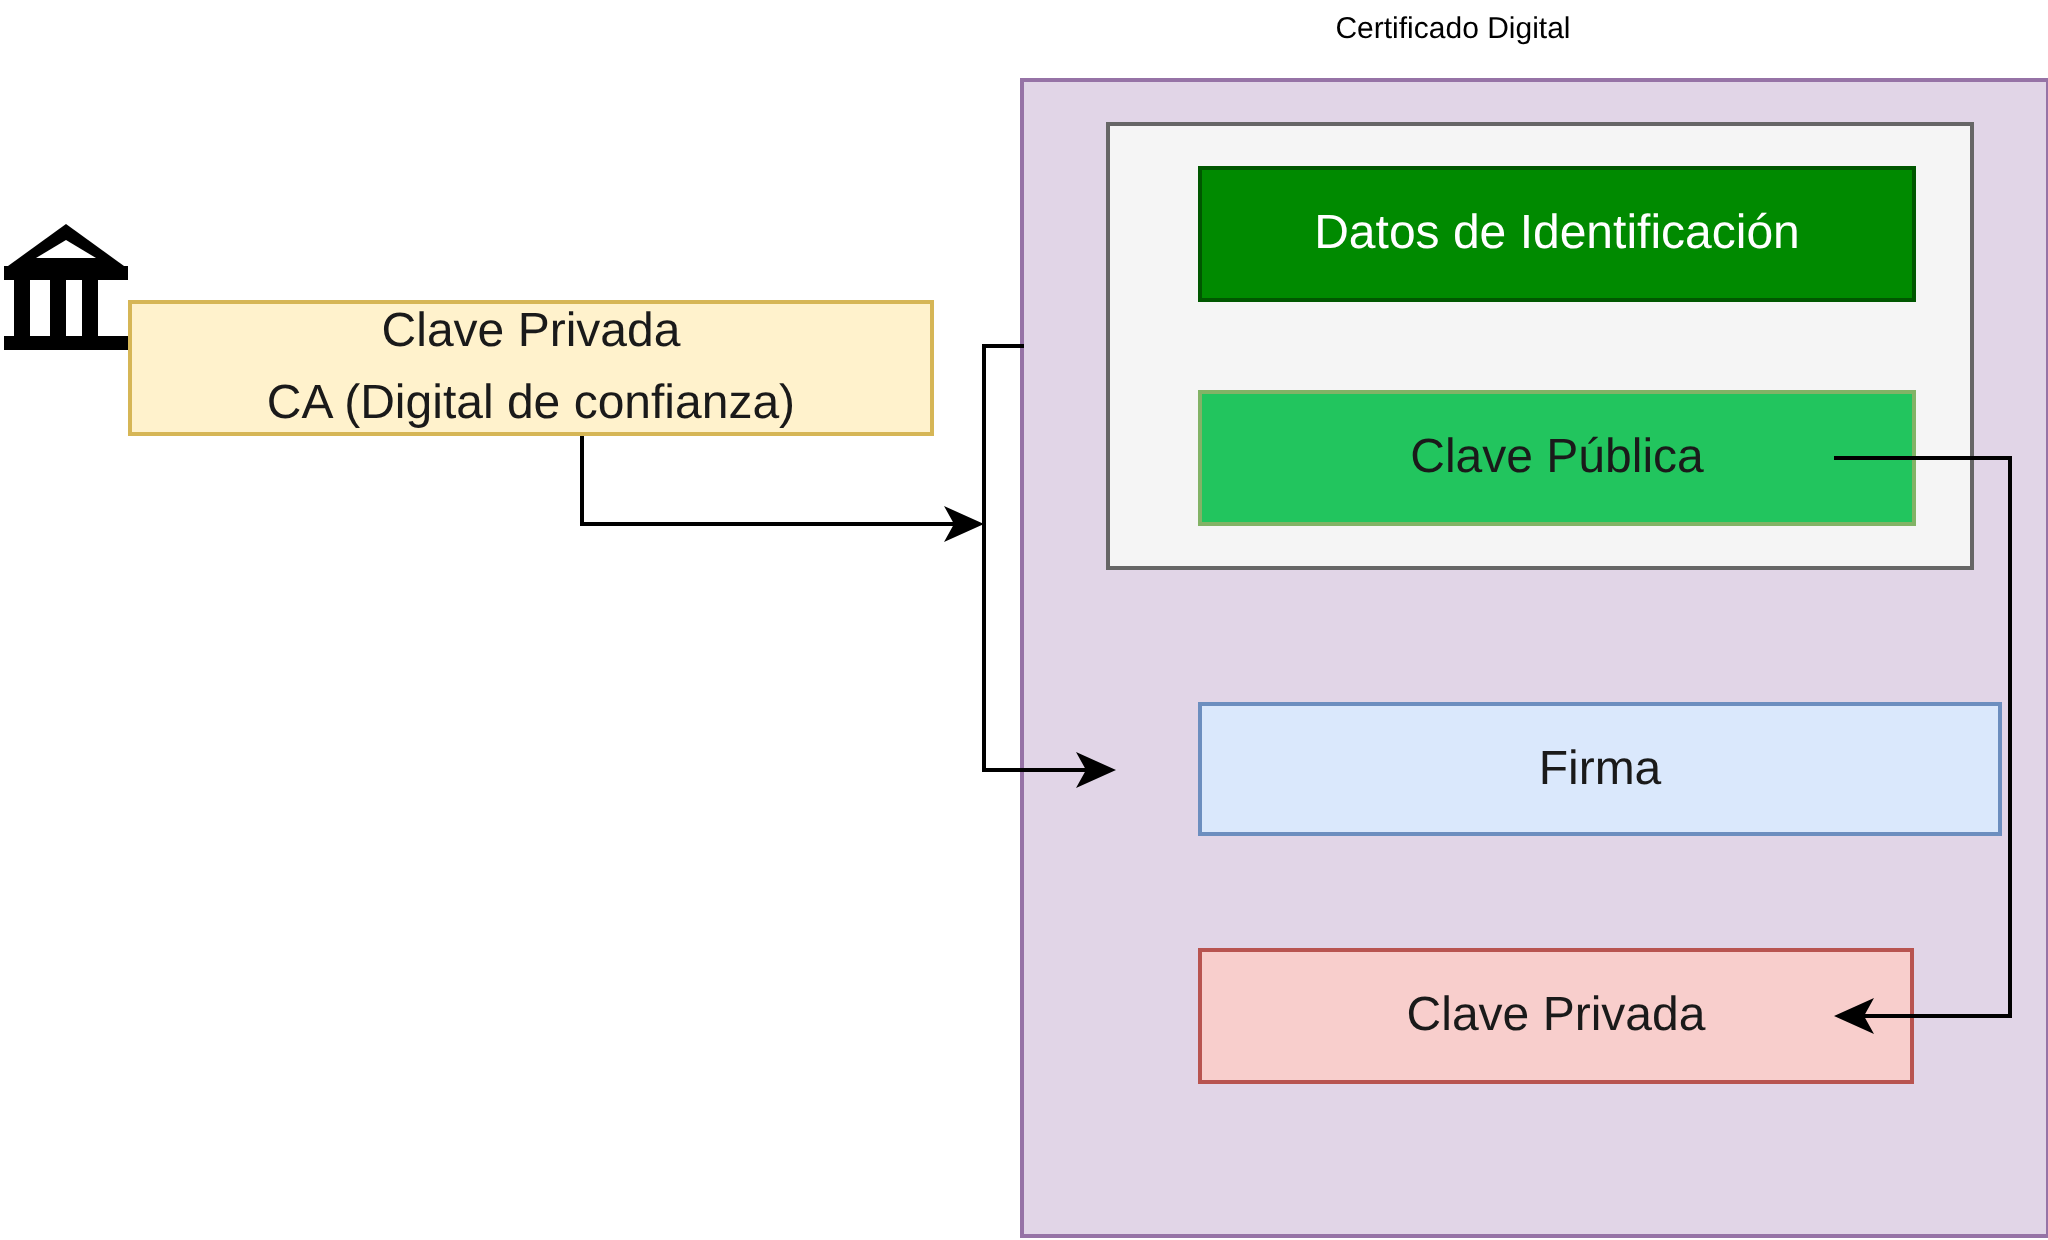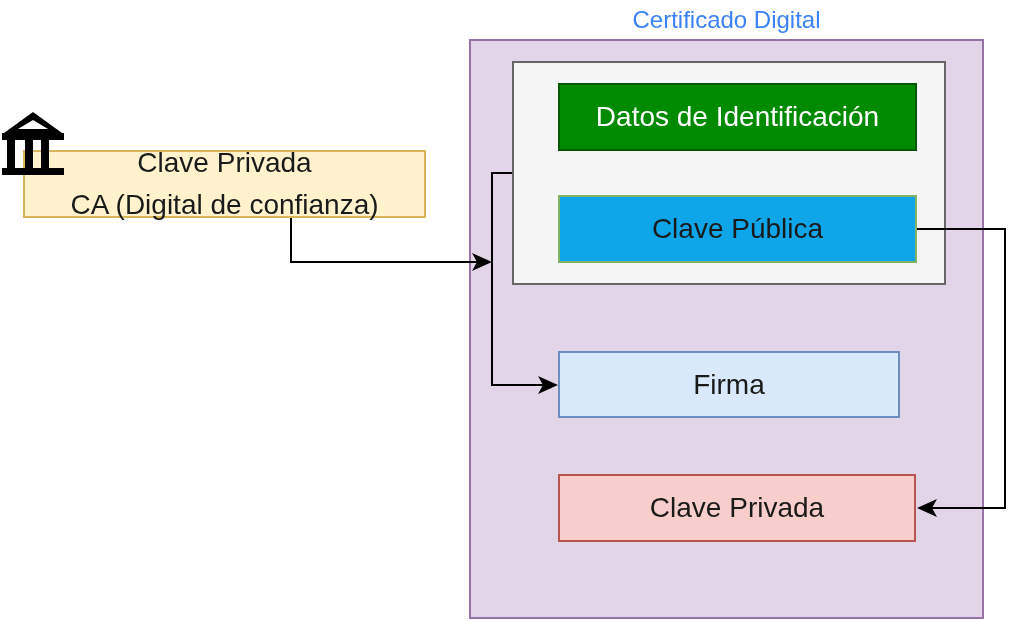--- a/index.html
+++ b/index.html
@@ -1,25 +1,25 @@
 <!DOCTYPE html>
 <html><head>
 <meta charset="utf-8">
 <style>
   html, body { margin:0; padding:0; background:#ffffff; }
   body { width:1024px; height:620px; position:relative; overflow:hidden;
          font-family:"Liberation Sans", sans-serif; }
   .box { position:absolute; box-sizing:border-box; display:flex; align-items:center;
-         justify-content:center; text-align:center; font-size:28px; color:#1a1a1a; }
+         justify-content:center; text-align:center; font-size:24px; color:#1a1a1a;margin-left:41px; }
   #outer { left:469px; top:39px; width:515px; height:580px; background:#e1d5e7; border:2px solid #9673a6; }
-  #outer-title { position:absolute; left:469px; top:6px; width:515px; text-align:center; font-size:24px; color:#3b82f6; }
+  #outer-title { position:absolute; left:469px; top:6px; width:515px; text-align:center; font-size:15px; color:#000000; }
   #inner { left:512px; top:61px; width:434px; height:224px; background:#f5f5f5; border:2px solid #666666; }
   #datos { left:558px; top:83px; width:359px; height:68px; background:#008a00; border:2px solid #005700; color:#ffffff; }
-  #publica { left:558px; top:195px; width:359px; height:68px; background:#0ea5e9; border:2px solid #82b366; }
-  #firma { left:558px; top:351px; width:342px; height:67px; background:#dae8fc; border:2px solid #6c8ebf; }
+  #publica { left:558px; top:195px; width:359px; height:68px; background:#22c55e; border:2px solid #82b366; }
+  #firma { left:558px; top:351px; width:402px; height:67px; background:#dae8fc; border:2px solid #6c8ebf; }
   #privada { left:558px; top:474px; width:358px; height:68px; background:#f8cecc; border:2px solid #b85450; }
   #ca { left:23px; top:150px; width:403px; height:68px; background:#fff2cc; border:2px solid #d6b656; line-height:1.5; flex-direction:column; }
   svg#wires { position:absolute; left:0; top:0; }
   #bank { position:absolute; left:0; top:105px; }
 </style>
 </head>
 <body>
 
 <div id="outer-title">Certificado Digital</div>
 <div class="box" id="outer"></div>

